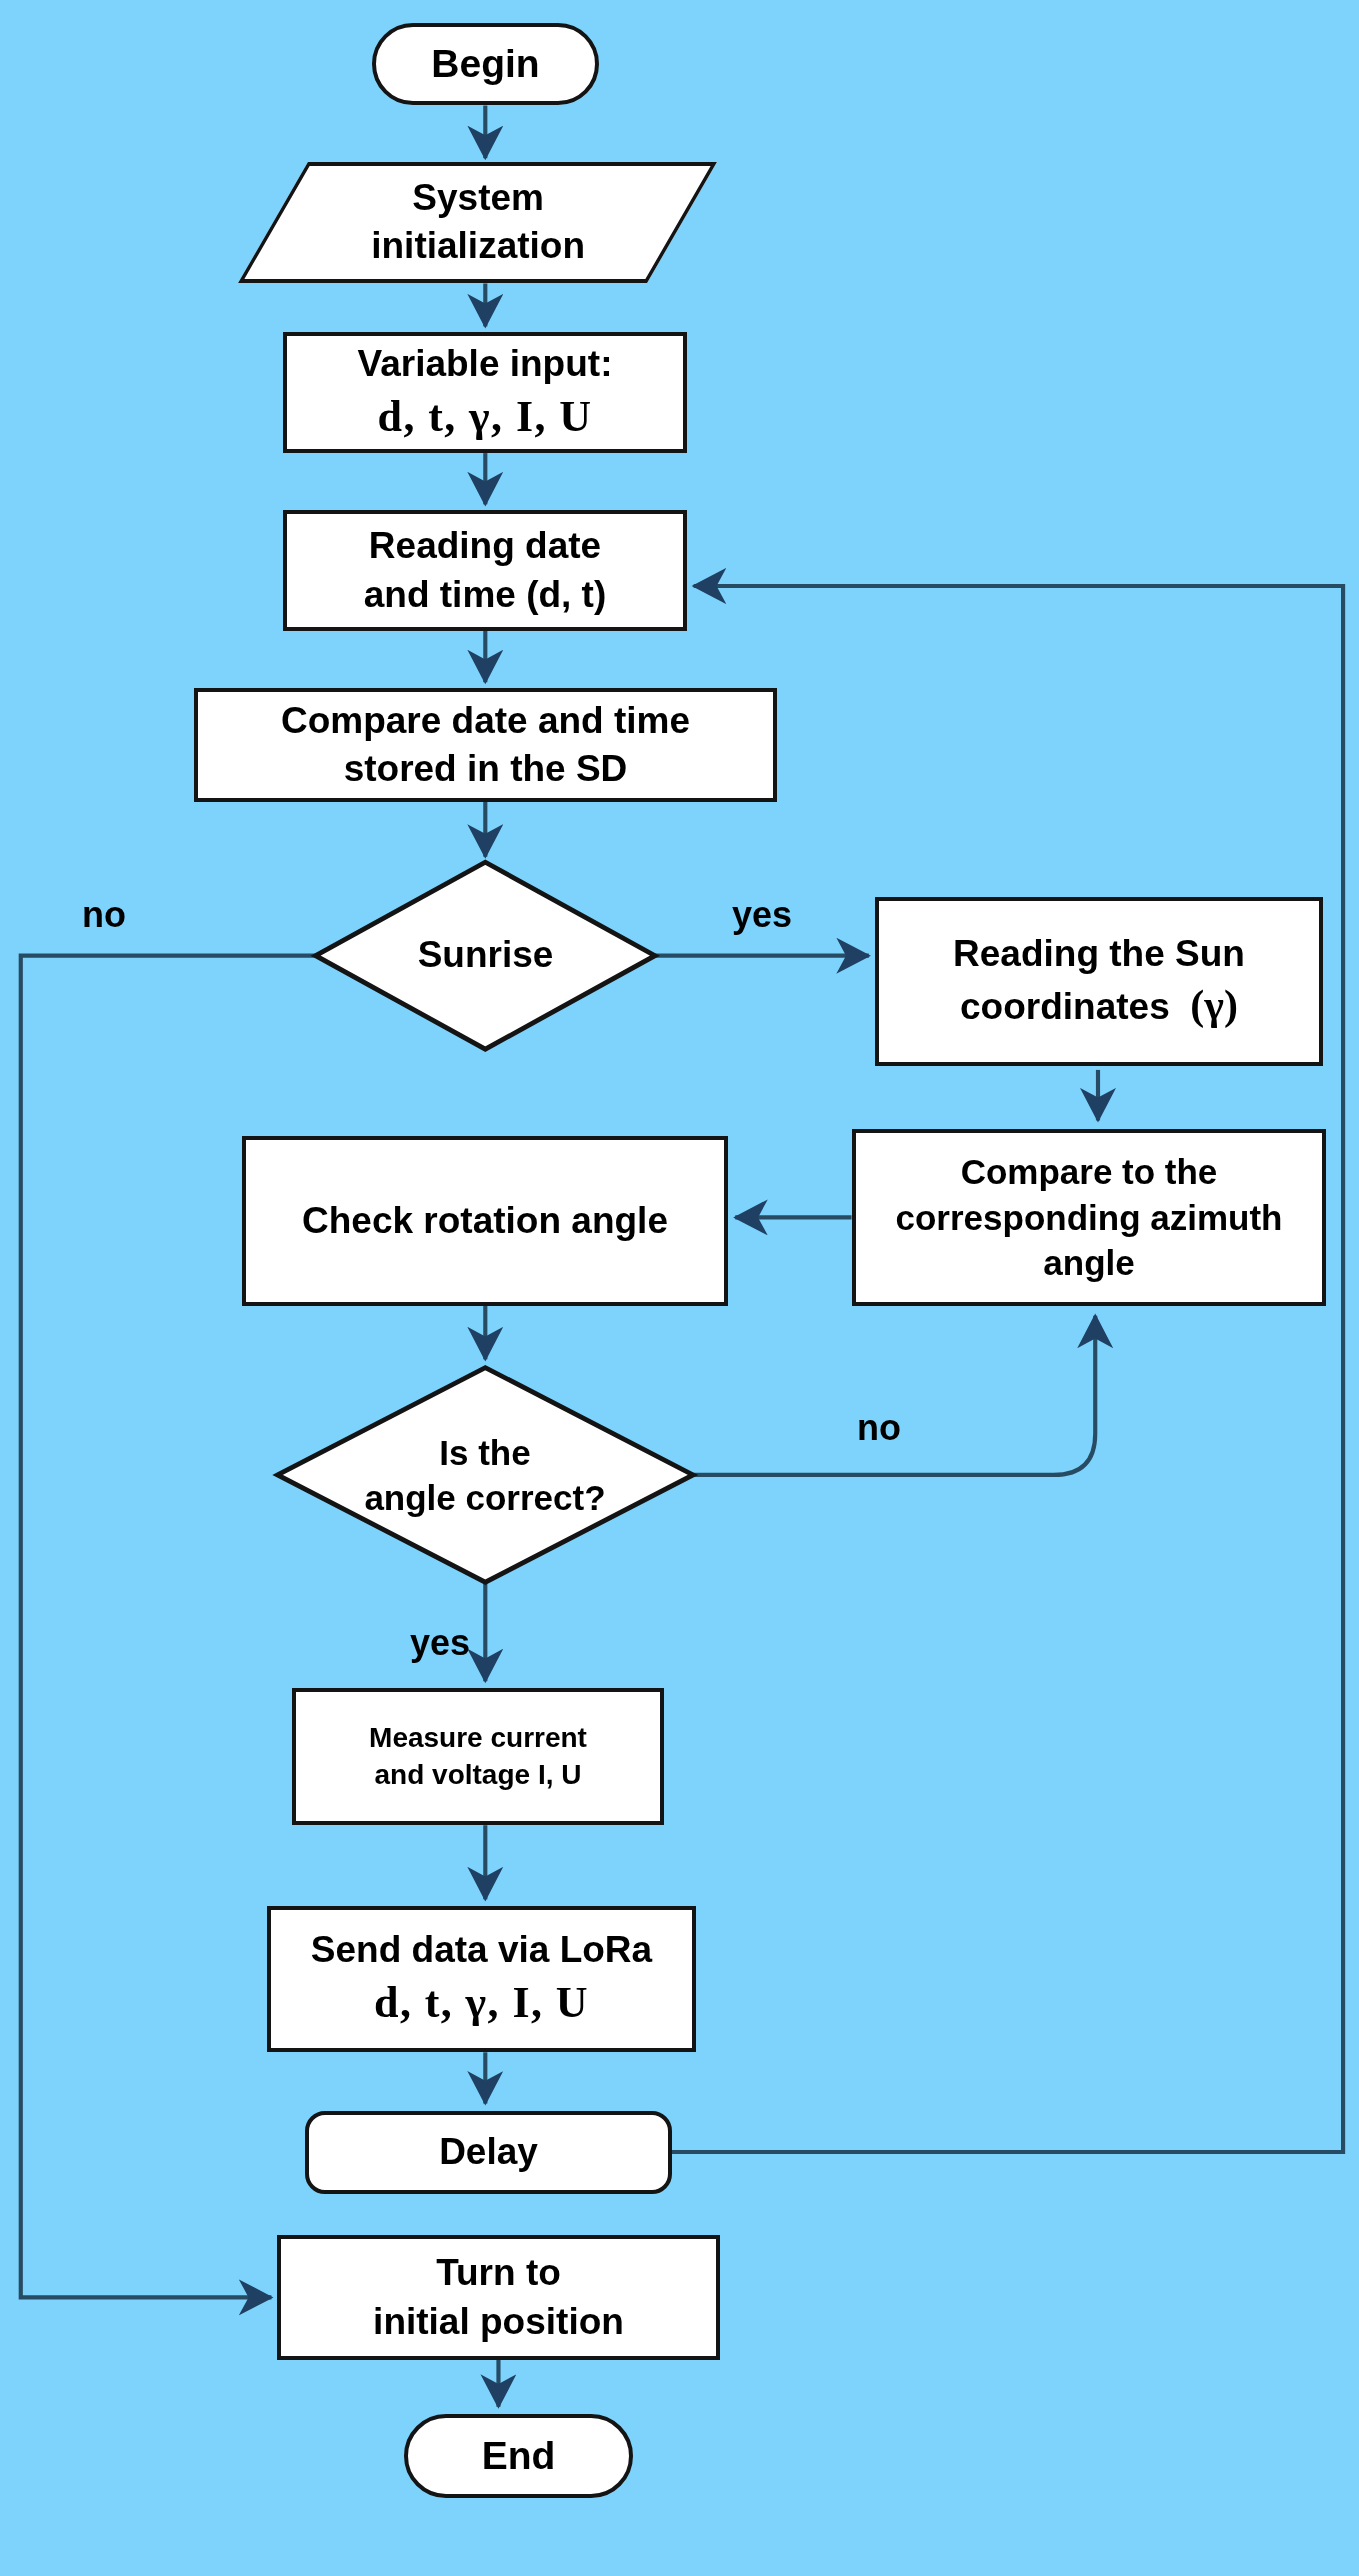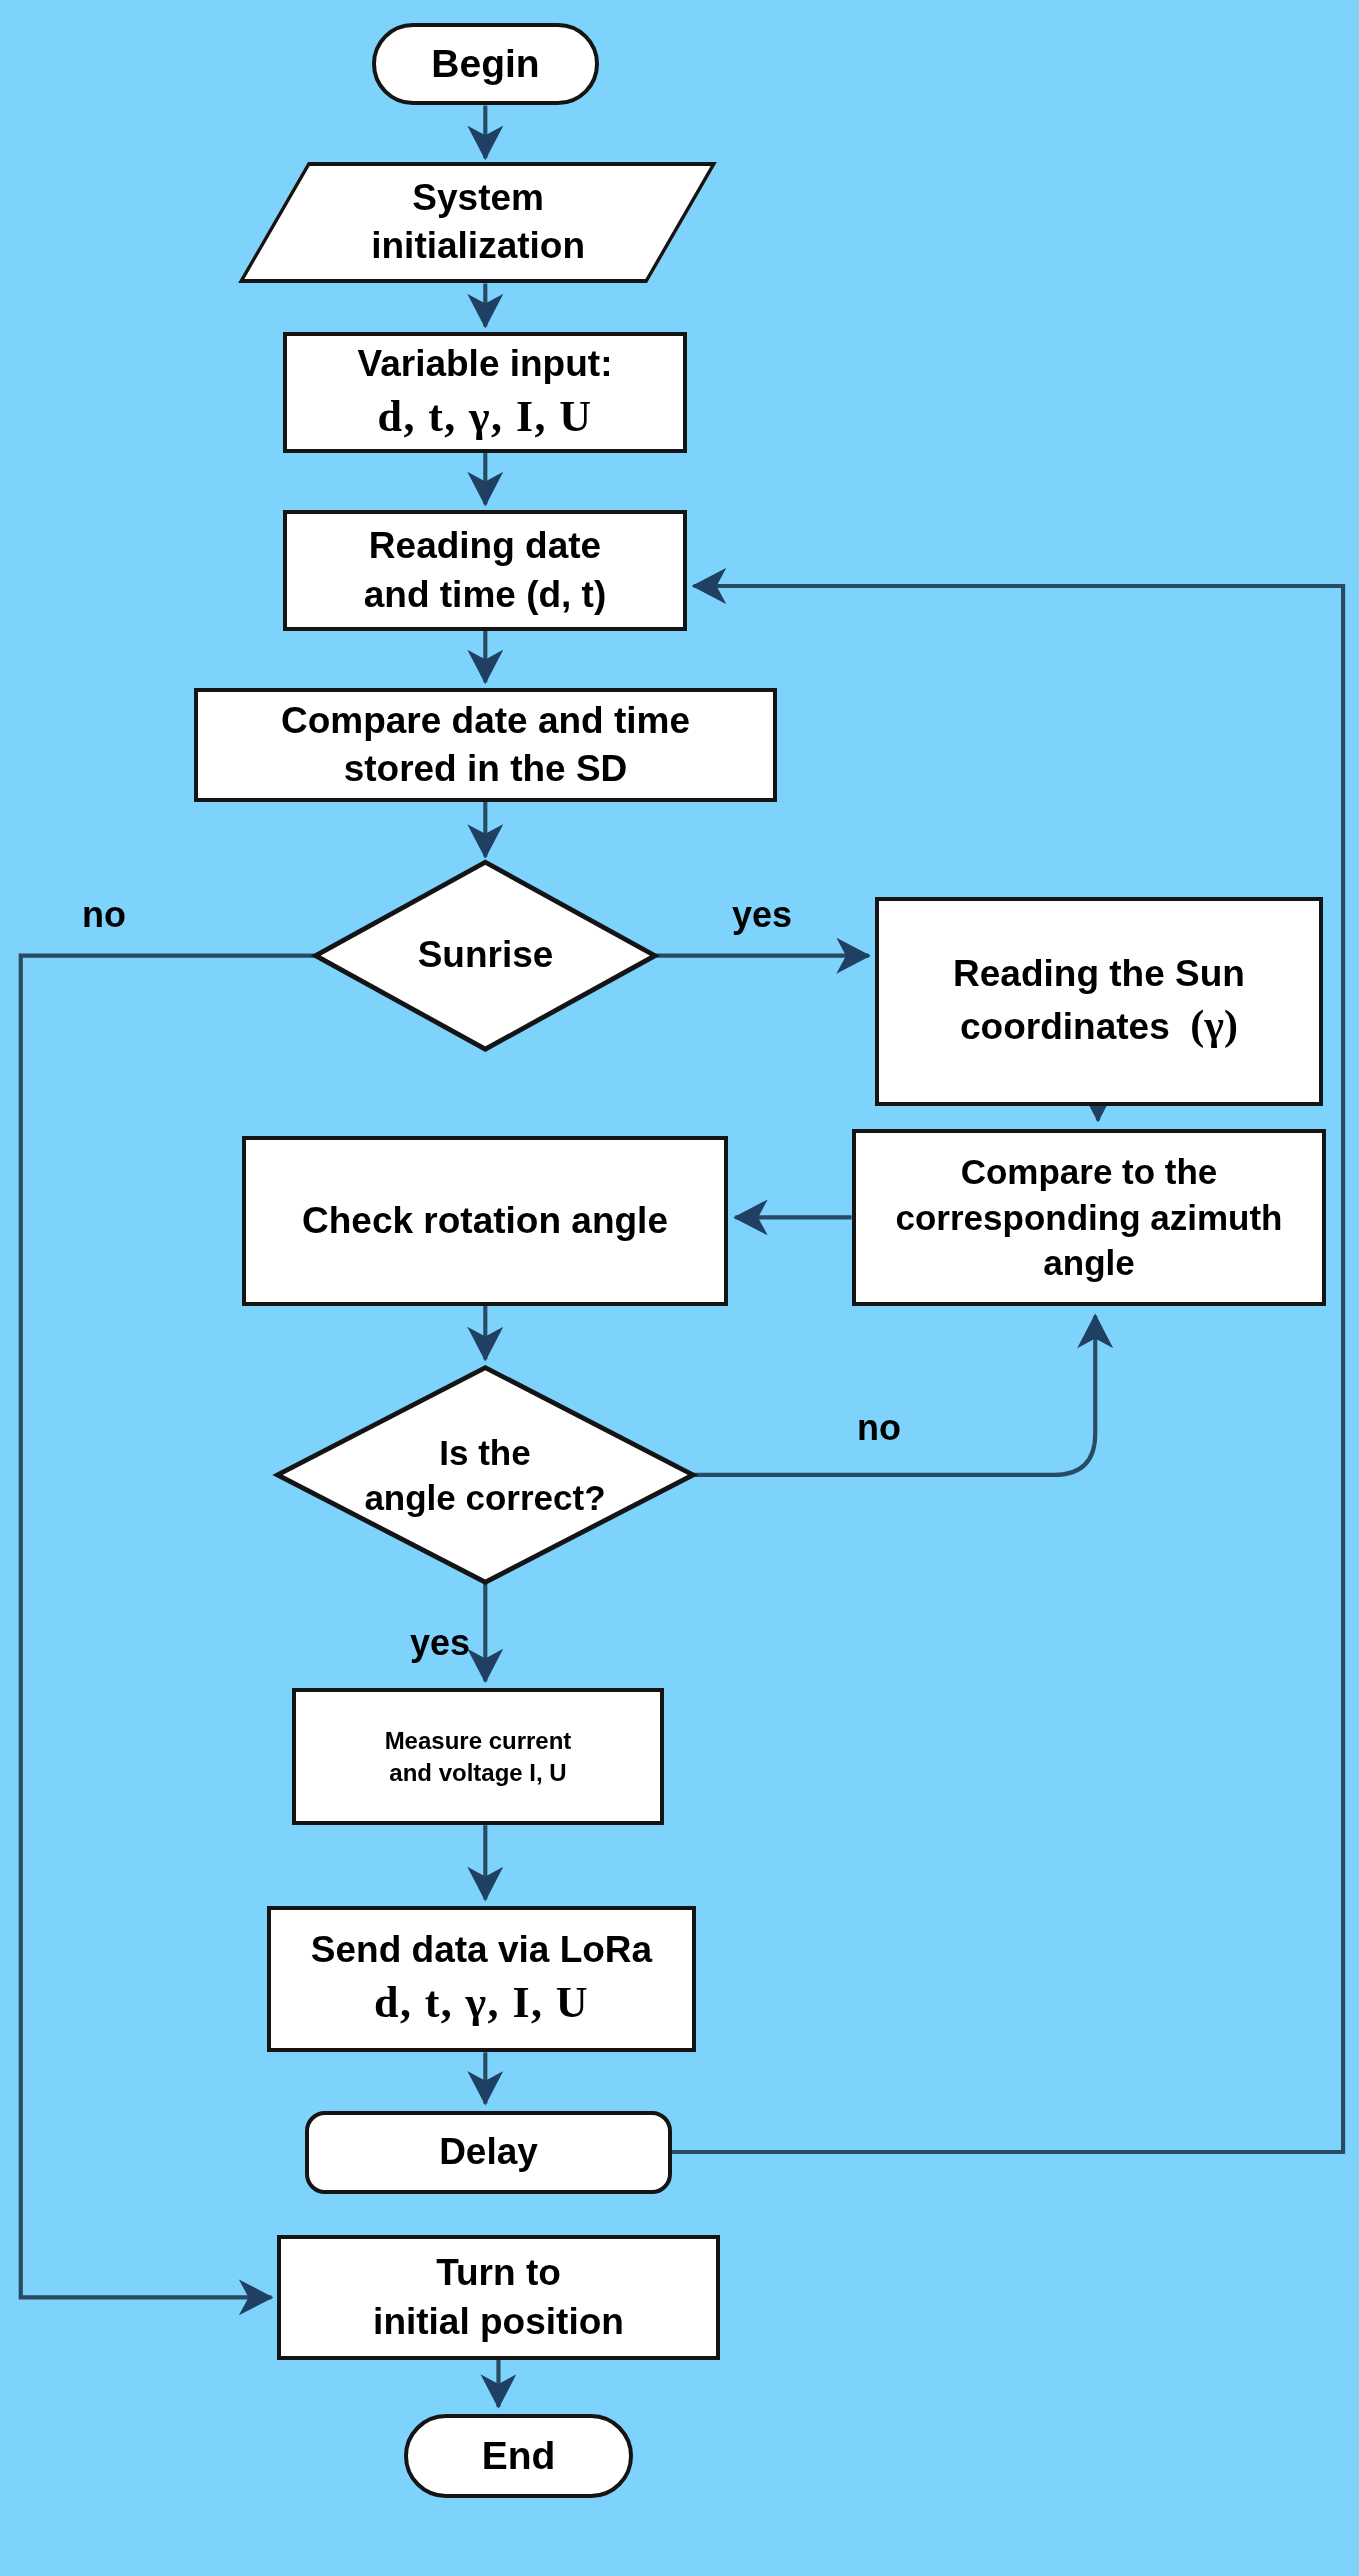--- a/index.html
+++ b/index.html
@@ -88,21 +88,21 @@
 
   <div class="node plain" style="left:361px;top:921px;width:249px;height:69px;">
     <span>Sunrise</span>
   </div>
 
   <div class="node" style="left:194px;top:688px;width:583px;height:114px;">
     <span>Compare date and time</span>
     <span>stored in the SD</span>
   </div>
 
-  <div class="node" style="left:875px;top:897px;width:448px;height:209px;">
+  <div class="node" style="left:875px;top:897px;width:448px;height:169px;">
     <span>Reading the Sun</span>
     <span>
       <span>coordinates</span>&nbsp;
       <span class="inline-serif">(γ)</span>
     </span>
   </div>
 
   <div class="node" style="left:852px;top:1129px;width:474px;height:177px;font-size:35px;">
     <span>Compare to the</span>
     <span>corresponding azimuth</span>
@@ -111,21 +111,21 @@
 
   <div class="node" style="left:242px;top:1136px;width:486px;height:170px;">
     <span>Check rotation angle</span>
   </div>
 
   <div class="node plain" style="left:312px;top:1406px;width:346px;height:138px;font-size:35px;">
     <span>Is the</span>
     <span>angle correct?</span>
   </div>
 
-  <div class="node" style="left:292px;top:1688px;width:372px;height:137px;font-size:24px;">
+  <div class="node" style="left:292px;top:1688px;width:372px;height:137px;font-size:28px;">
     <span>Measure current</span>
     <span>and voltage I, U</span>
   </div>
 
   <div class="node" style="left:267px;top:1906px;width:429px;height:146px;">
     <span>Send data via LoRa</span>
     <span class="serif-line">d, t, γ, I, U</span>
   </div>
 
   <div class="node" style="left:305px;top:2111px;width:367px;height:83px;border-radius:20px;">

